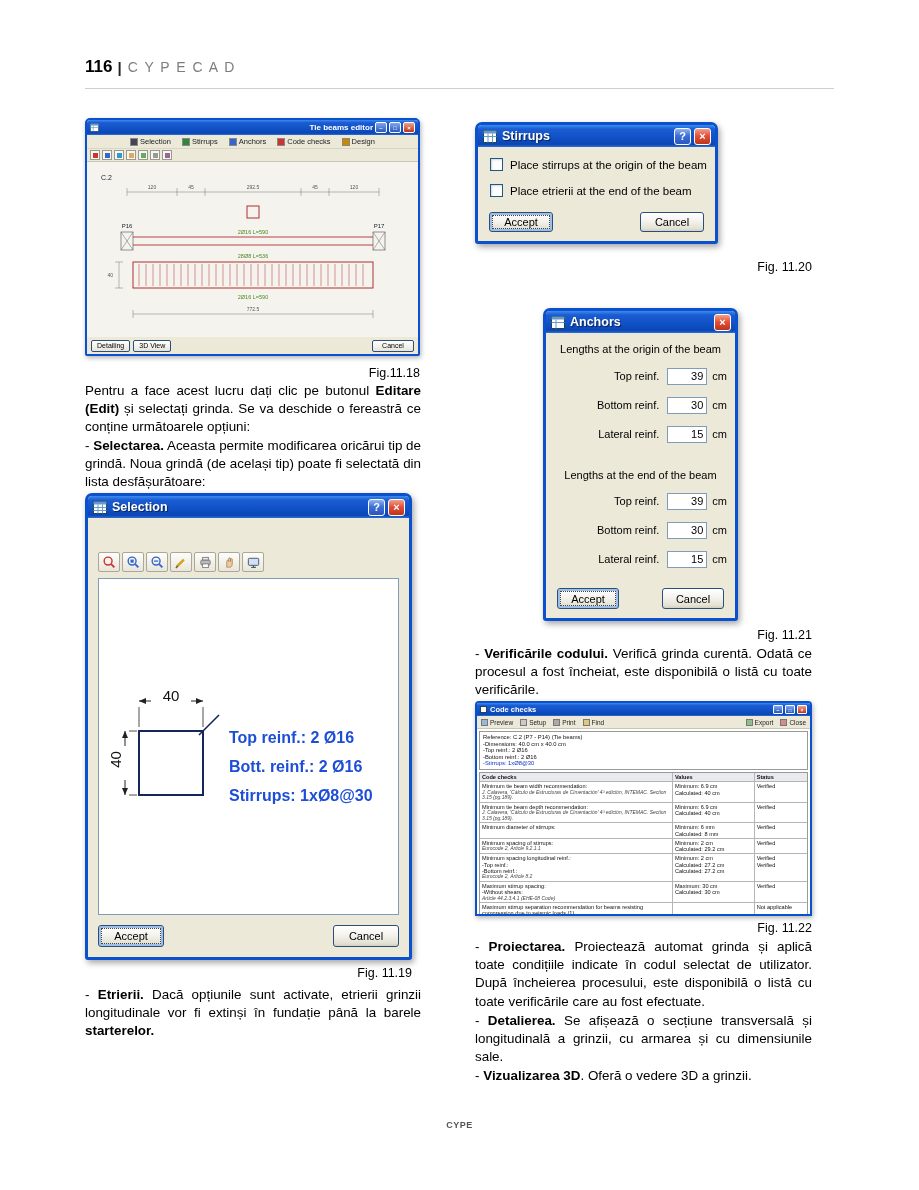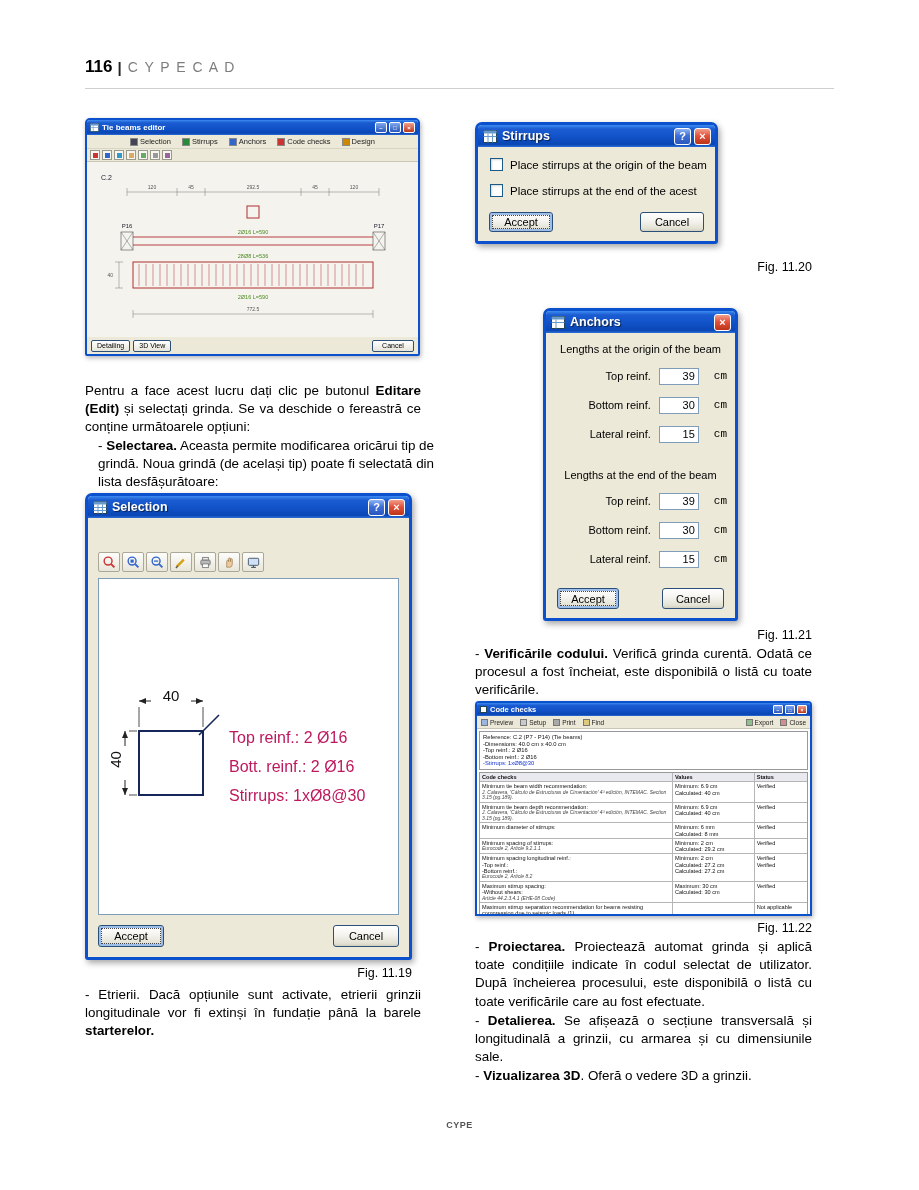--- a/index.html
+++ b/index.html
@@ -28,21 +28,21 @@
   .tb-help { background:linear-gradient(180deg,#8FB5F2,#3E6FD8 45%,#2B57BC); }
   .tb-close { background:linear-gradient(180deg,#F0A08C,#E3513B 45%,#BC3418); }
   .xp-btn { position:absolute; display:flex; align-items:center; justify-content:center; font-size:11px; color:#000;
             background:linear-gradient(180deg,#FFFFFF,#F4F3EE 45%,#E4E2D4 85%,#D2D0C0); border:1px solid #2C4F7A; border-radius:3px; }
   .xp-btn.focused { box-shadow:0 0 0 2px #9CBEE8 inset; outline:1px dotted #444; outline-offset:-4px; }
   .xp-check { width:13px; height:13px; background:#fff; border:1px solid #1D5987; box-shadow:inset 1px 1px 2px #d5d5d5; flex:0 0 auto; }
   .xp-field { position:relative; border:1px solid #7F9DB9; background:#fff; font-size:11px; text-align:right; padding:1px 3px; font-family:"Liberation Sans",sans-serif; width:40px; height:17px; }
 
   
   .editor { position:absolute; left:85px; top:118px; width:335px; height:238px; border:2px solid #0B50CC; border-radius:5px 5px 2px 2px; background:#ECE9D8; box-shadow:1px 2px 5px rgba(0,0,0,.3); overflow:hidden; }
-  .ed-titlebar { display:flex; align-items:center; height:15px; padding:0 3px; color:#fff; font-size:8px; font-weight:bold; }
+  .ed-titlebar { display:flex; align-items:center; height:15px; padding:0 3px; color:#fff; font-size:8px; font-weight:bold;text-align:right; }
   .ed-titlebar .t-text { flex:1; margin-left:3px; }
   .wc { width:12px; height:11px; border:1px solid #fff; border-radius:2px; margin-left:2px; display:flex; align-items:center; justify-content:center; font-size:6px; color:#fff; background:linear-gradient(180deg,#7FA8EE,#2B57BC); }
   .wc.close { background:linear-gradient(180deg,#F0A08C,#BC3418); }
   .ed-menubar { display:flex; justify-content:center; align-items:center; gap:11px; height:14px; font-size:7.5px; color:#222; border-bottom:1px solid #d8d5c5; }
   .emi { display:flex; align-items:center; gap:2px; }
   .emi-ic { width:8px; height:8px; border:1px solid #888; display:inline-block; }
   .ed-toolbar { display:flex; align-items:center; gap:2px; height:13px; padding-left:3px; border-bottom:1px solid #c9c6b6; }
   .eti { width:10px; height:10px; border:1px solid #9a9a8c; background:#f7f6f0; display:flex; align-items:center; justify-content:center; }
   .eti .dot { width:5px; height:5px; display:block; }
   .ed-canvas { position:relative; height:175px; background:#F4F3EE; }
@@ -57,32 +57,32 @@
   .sel-row .lbl { width:62px; }
   .combo { flex:1; display:flex; height:19px; border:1px solid #7F9DB9; background:#fff; }
   .combo-sel { flex:1; background:#316AC5; color:#fff; font-size:11.5px; padding:1px 4px; display:flex; align-items:center; }
   .combo-btn { width:17px; display:flex; align-items:center; justify-content:center; font-size:7px; color:#1b3a6b;
                background:linear-gradient(180deg,#E3EEFB,#B8D0F2); border-left:1px solid #7F9DB9; }
   .sel-toolbar { position:absolute; left:10px; top:56px; display:flex; gap:2px; }
   .icon-btn { width:22px; height:20px; border:1px solid #ACA899; border-radius:2px; background:linear-gradient(180deg,#fdfdfb,#e8e6da); display:flex; align-items:center; justify-content:center; }
   .sel-canvas { position:absolute; left:10px; right:10px; top:82px; bottom:42px; background:#fff; border:1px solid #7F9DB9; overflow:hidden; }
   .dim-h { position:absolute; left:52px; top:108px; width:40px; text-align:center; font-size:15px; color:#111; background:#fff; }
   .dim-v { position:absolute; left:-14px; top:172px; width:60px; text-align:center; font-size:15px; color:#111; transform:rotate(-90deg); }
-  .green-line { position:absolute; left:130px; width:172px; font-size:16px; font-weight:normal; color:#be185d; white-space:nowrap; }
+  .green-line { position:absolute; left:130px; width:172px; font-size:16px; font-weight:bold; color:#1d4ed8; white-space:nowrap; }
 
   
   .stir { left:475px; top:122px; width:243px; height:122px; }
   .chk-row { position:absolute; left:12px; right:8px; display:flex; align-items:center; gap:7px; font-size:11.5px; color:#000; }
 
   
   .anch { left:543px; top:308px; width:195px; height:313px; }
   .anc-head { position:absolute; left:0; right:0; text-align:center; font-size:11px; color:#000; }
   .anc-row { position:absolute; left:8px; right:8px; height:18px; display:flex; align-items:center; font-size:11px; }
   .anc-row .anc-label { flex:1; text-align:right; padding-right:8px; }
-  .anc-row .anc-unit { margin-left:15px;font-family:Liberation Mono, monospace; }
+  .anc-row .anc-unit { margin-left:5px; }
 
   
   .cc-window { position:absolute; left:475px; top:701px; width:337px; height:215px; border:2px solid #0B50CC; border-radius:4px 4px 0 0; background:#ECE9D8; box-shadow:1px 2px 5px rgba(0,0,0,.3); overflow:hidden; }
   .cc-titlebar { display:flex; align-items:center; height:13px; padding:0 3px; color:#fff; font-size:7.5px; font-weight:bold; }
   .cc-titlebar .t-text { flex:1; margin-left:3px; }
   .cc-ctl { width:10px; height:9px; border:1px solid #fff; border-radius:1px; margin-left:2px; font-size:5px; color:#fff; display:flex; align-items:center; justify-content:center; background:linear-gradient(180deg,#7FA8EE,#2B57BC); }
   .cc-ctl.close { background:linear-gradient(180deg,#F0A08C,#BC3418); }
   .cc-toolbar { display:flex; align-items:center; gap:7px; height:13px; padding:0 4px; font-size:6.5px; color:#222; border-bottom:1px solid #c9c6b6; }
   .cc-tool { display:flex; align-items:center; gap:2px; }
   .cti { width:7px; height:7px; display:inline-block; border:1px solid #777; }
@@ -248,22 +248,23 @@
         <text x="166" y="149" font-size="5" fill="#555" text-anchor="middle">772.5</text>
       </svg>
     </div>
     <div class="ed-status">
       <span class="mini-btn">Detailing</span>
       <span class="mini-btn">3D View</span>
       <span class="mini-btn right">Cancel</span>
     </div>
   </div>
 
+  <div class="fig-caption" style="left:85px;top:366px;width:335px">Fig.11.18</div>
   <p class="body-text" style="left:85px;top:382px;width:336px"><span>Pentru a face acest lucru dați clic pe butonul </span><span style="font-weight: bold;">Editare (Edit)</span><span> și selectați grinda. Se va deschide o fereastră ce conține următoarele opțiuni:</span></p>
-  <p class="body-text" style="left:98px;top:437px;width:336px"><span>- </span><span style="font-weight: bold;">Selectarea.</span><span> Aceasta permite modificarea oricărui tip de grindă. Noua grindă (de același tip) poate fi selectată din lista desfășurătoare:</span></p>
+  <p class="body-text" style="left:85px;top:437px;width:336px"><span>- </span><span style="font-weight: bold;">Selectarea.</span><span> Aceasta permite modificarea oricărui tip de grindă. Noua grindă (de același tip) poate fi selectată din lista desfășurătoare:</span></p>
 
   <div class="xp-dialog sel">
     <div class="xp-titlebar xp-grad">
       <svg width="14" height="13" viewBox="0 0 14 13">
           <rect x="0.5" y="0.5" width="13" height="12" fill="#fff" stroke="#245"></rect>
           <rect x="0.5" y="0.5" width="13" height="3" fill="#69c"></rect>
           <line x1="0.5" y1="6.5" x2="13.5" y2="6.5" stroke="#69c"></line>
           <line x1="0.5" y1="9.5" x2="13.5" y2="9.5" stroke="#69c"></line>
           <line x1="5" y1="3.5" x2="5" y2="12.5" stroke="#69c"></line>
           <line x1="9.5" y1="3.5" x2="9.5" y2="12.5" stroke="#69c"></line>
@@ -343,42 +344,42 @@
       <div class="dim-v">40</div>
       <div class="green-line" style="top:150px">Top reinf.: 2 Ø16</div>
       <div class="green-line" style="top:179px">Bott. reinf.: 2 Ø16</div>
       <div class="green-line" style="top:208px">Stirrups: 1xØ8@30</div>
     </div>
     <span class="xp-btn focused" style="left:10px;bottom:10px;width:66px;height:22px">Accept</span>
     <span class="xp-btn" style="right:10px;bottom:10px;width:66px;height:22px">Cancel</span>
   </div>
 
   <div class="fig-caption" style="left:85px;top:966px;width:327px">Fig. 11.19</div>
-  <p class="body-text" style="left:85px;top:986px;width:336px"><span>- </span><span style="font-weight: normal;">Etrierii.</span><span> Dacă opțiunile sunt activate, etrierii grinzii longitudinale vor fi extinși în fundație până la barele </span><span style="font-weight: bold;">starterelor.</span></p>
+  <p class="body-text" style="left:85px;top:986px;width:336px"><span>- </span><span style="font-weight: bold;">Etrierii.</span><span> Dacă opțiunile sunt activate, etrierii grinzii longitudinale vor fi extinși în fundație până la barele </span><span style="font-weight: bold;">starterelor.</span></p>
 
   <div class="xp-dialog stir">
     <div class="xp-titlebar xp-grad">
       <svg width="14" height="13" viewBox="0 0 14 13">
           <rect x="0.5" y="0.5" width="13" height="12" fill="#fff" stroke="#245"></rect>
           <rect x="0.5" y="0.5" width="13" height="3" fill="#69c"></rect>
           <line x1="0.5" y1="6.5" x2="13.5" y2="6.5" stroke="#69c"></line>
           <line x1="5" y1="3.5" x2="5" y2="12.5" stroke="#69c"></line>
           <line x1="9.5" y1="3.5" x2="9.5" y2="12.5" stroke="#69c"></line>
         </svg>
       <span class="t-text">Stirrups</span>
       <span class="tb-btn tb-help">?</span>
       <span class="tb-btn tb-close">×</span>
     </div>
     <div class="chk-row" style="top:33px">
       <span class="xp-check"></span>
       <span>Place stirrups at the origin of the beam</span>
     </div>
     <div class="chk-row" style="top:59px">
       <span class="xp-check"></span>
-      <span>Place stirrups at the end of the acest</span>
+      <span>Place etrierii at the end of the beam</span>
     </div>
     <span class="xp-btn focused" style="left:11px;bottom:9px;width:64px;height:20px">Accept</span>
     <span class="xp-btn" style="right:11px;bottom:9px;width:64px;height:20px">Cancel</span>
   </div>
 
   <div class="fig-caption" style="left:475px;top:260px;width:337px">Fig. 11.20</div>
 
   <div class="xp-dialog anch">
     <div class="xp-titlebar xp-grad">
       <svg width="14" height="13" viewBox="0 0 14 13">

